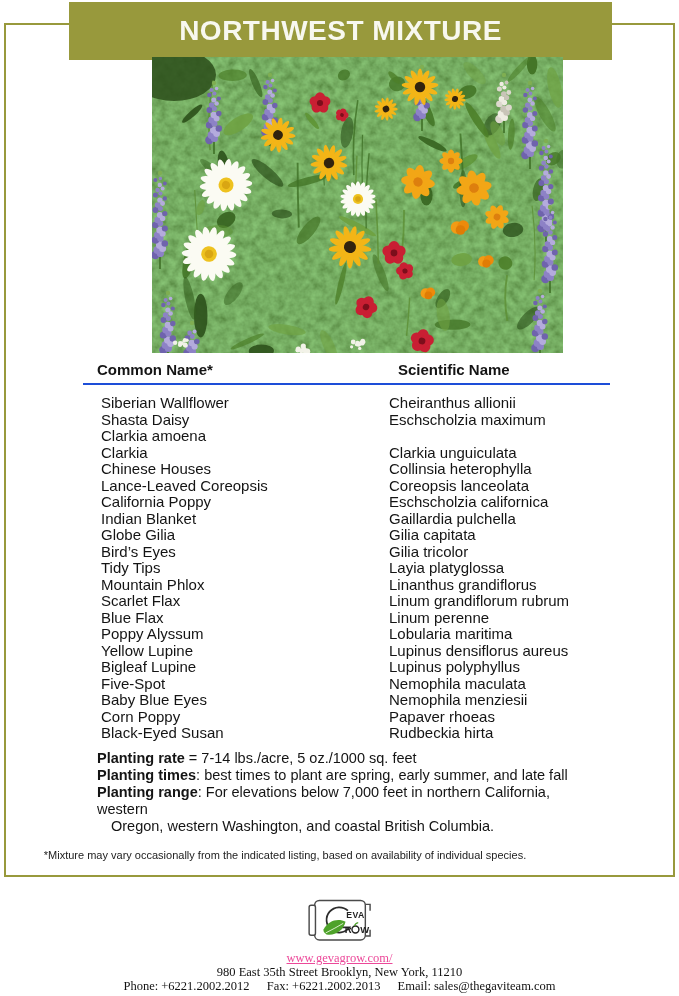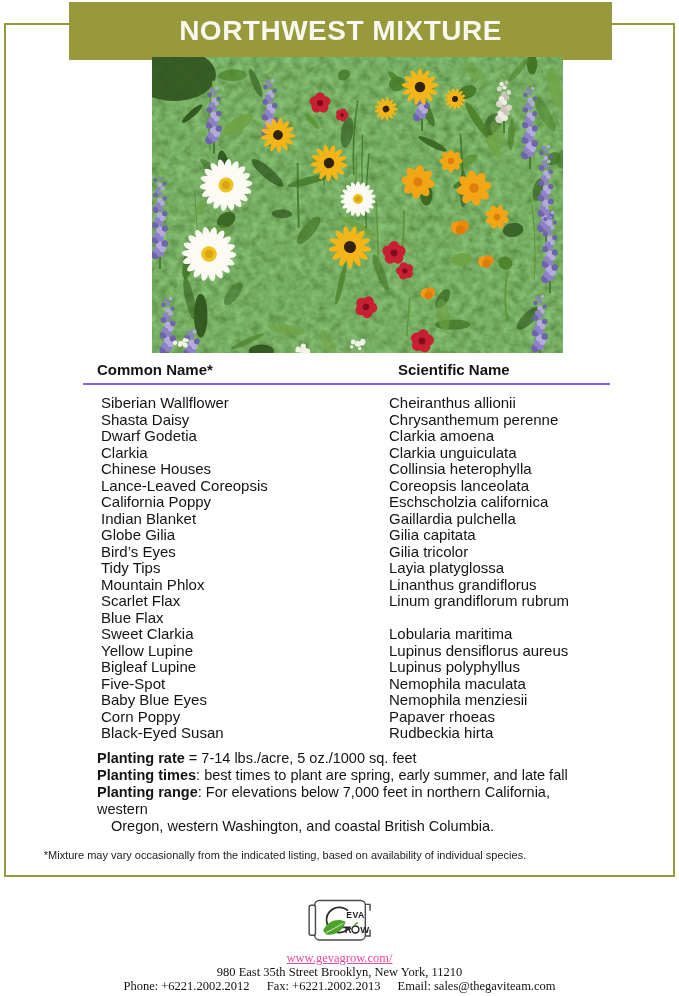--- a/index.html
+++ b/index.html
@@ -7,21 +7,21 @@
         font-family:"Liberation Sans",sans-serif;color:#141414;}
   .page-border{position:absolute;left:4px;top:23px;width:671px;height:854px;
         border:2px solid #98993c;box-sizing:border-box;z-index:1;}
   .banner{position:absolute;left:69px;top:2px;width:543px;height:58px;background:#98993c;
         display:flex;align-items:center;justify-content:center;z-index:2;}
   .banner-title{color:#f8f8ef;font-weight:bold;font-size:28px;letter-spacing:.5px;}
   .photo-wrap{position:absolute;left:152px;top:57px;width:411px;height:296px;z-index:2;}
   .photo-wrap svg{display:block;width:411px;height:296px;}
   .table-area{position:absolute;left:83px;top:362px;width:527px;z-index:2;}
   .thead{display:grid;grid-template-columns:301px 1fr;padding-left:14px;font-weight:bold;
-        font-size:15px;line-height:16px;padding-bottom:5px;border-bottom:2px solid #8b5cf6;}
+        font-size:15px;line-height:16px;padding-bottom:5px;border-bottom:2px solid #1d4ed8;}
   .tbody{padding-left:18px;margin-top:10px;}
   .trow{display:grid;grid-template-columns:288px 1fr;font-size:15px;line-height:16.5px;
         white-space:nowrap;}
   .planting{position:absolute;left:97px;top:750px;width:540px;font-size:14.5px;
         line-height:17px;z-index:2;}
   .planting b{font-weight:bold;}
   .indent{margin-left:14px;}
   .disclaimer{position:absolute;left:4px;top:849px;width:562px;text-align:center;
         font-size:11px;color:#222;z-index:2;}
   .footer{position:absolute;left:0;top:893px;width:679px;text-align:center;z-index:2;
@@ -750,24 +750,23 @@
       <span>Common Name*</span>
       <span>Scientific Name</span>
     </div>
     <div class="tbody" id="species-body">
         <div class="trow">
           <span>Siberian Wallflower</span>
           <span>Cheiranthus allionii</span>
         </div>
         <div class="trow">
           <span>Shasta Daisy</span>
-          <span>Chrysanthemum perenne</span>
-        </div>
-        <div class="trow">
-          <span>Dwarf Godetia</span>
+          <span>Eschscholzia maximum</span>
+        </div>
+        <div class="trow">
           <span>Clarkia amoena</span>
         </div>
         <div class="trow">
           <span>Clarkia</span>
           <span>Clarkia unguiculata</span>
         </div>
         <div class="trow">
           <span>Chinese Houses</span>
           <span>Collinsia heterophylla</span>
         </div>
@@ -798,23 +797,24 @@
         <div class="trow">
           <span>Mountain Phlox</span>
           <span>Linanthus grandiflorus</span>
         </div>
         <div class="trow">
           <span>Scarlet Flax</span>
           <span>Linum grandiflorum rubrum</span>
         </div>
         <div class="trow">
           <span>Blue Flax</span>
-        </div>
-        <div class="trow">
-          <span>Sweet Clarkia</span>
+          <span>Linum perenne</span>
+        </div>
+        <div class="trow">
+          <span>Poppy Alyssum</span>
           <span>Lobularia maritima</span>
         </div>
         <div class="trow">
           <span>Yellow Lupine</span>
           <span>Lupinus densiflorus aureus</span>
         </div>
         <div class="trow">
           <span>Bigleaf Lupine</span>
           <span>Lupinus polyphyllus</span>
         </div>

